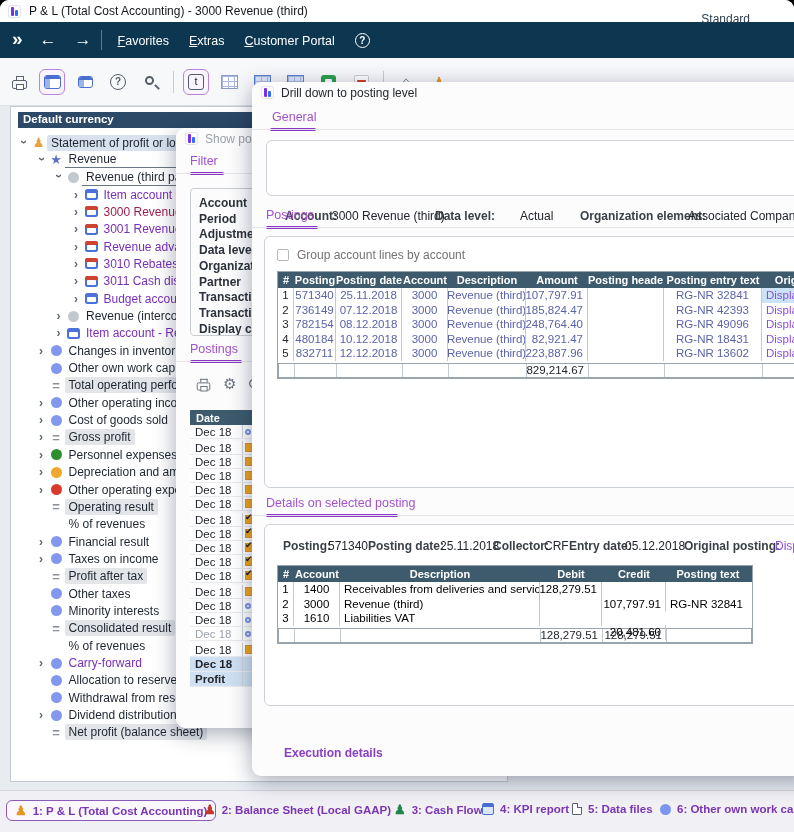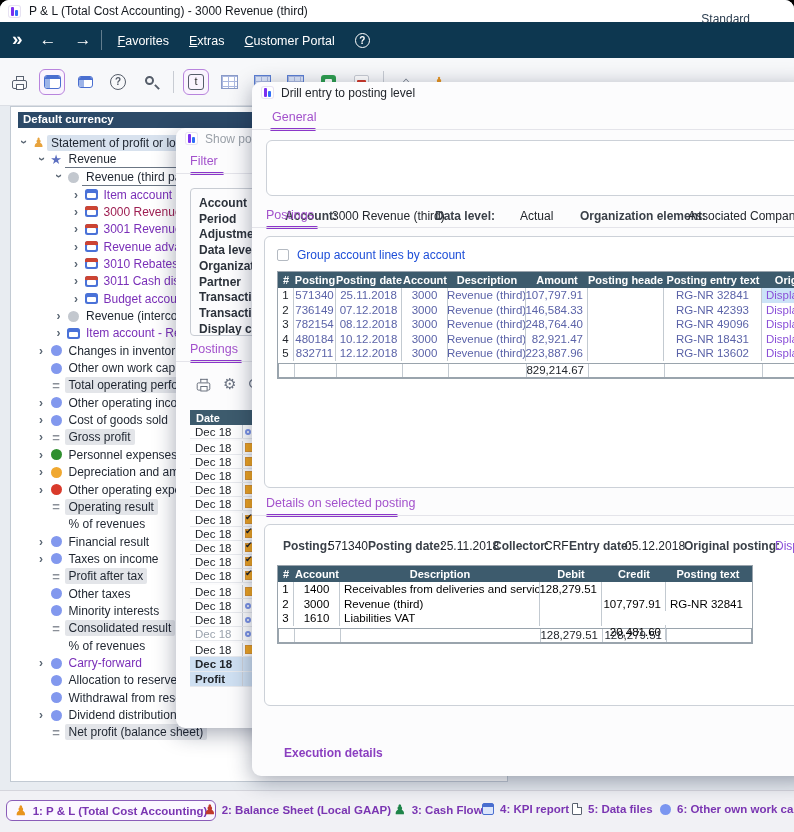--- a/index.html
+++ b/index.html
@@ -120,21 +120,21 @@
   .dd-tr span:last-child{border-right:none;}
   .dd-tr span.al-r{justify-content:flex-end;padding-right:4px;}
   .dd-tr span.al-l{justify-content:flex-start;padding-left:4px;}
   .dd-tr.indigo span{color:#5b63a8;}
   .dd-tr span.link{color:#8a4fd8;}
   .dd-tr span.selcell{background:#cce3f7;}
   .dd-tr.total{border:1px solid #9aa4ad;margin-top:2px;height:15px;font-weight:normal;}
   .dd-tr.total span{color:#22262c;}
   .checkrow{position:absolute;display:flex;align-items:center;gap:8px;}
   .checkbox{width:12px;height:12px;border:1px solid #b4bac2;border-radius:2px;background:#fff;}
-  .checkrow span{font-size:12px;color:#1d4ed8;}
+  .checkrow span{font-size:12px;color:#737373;}
   .exec-link{position:absolute;font-size:12px;font-weight:bold;color:#8b3fc0;}
   
   .footer{position:absolute;left:0;top:790px;width:794px;height:42px;background:#f1f1f5;border-top:1px solid #d5d5dc;}
   .ftab{position:absolute;top:9px;display:flex;align-items:center;gap:6px;font-size:11.5px;font-weight:bold;
         color:#7a35b2;white-space:nowrap;padding:3px 8px;}
   .ftab.active{border:1.5px solid #8a5cb8;border-radius:6px;background:#fbf7ff;}
   .fpawn{font-size:13px;line-height:1;}
   .fic-kpi{width:12px;height:12px;border:1px solid #4a6fd0;border-radius:2px;background:#dce6fb;position:relative;}
   .fic-kpi::before{content:"";position:absolute;left:0;top:0;right:0;height:3px;background:#4a6fd0;}
   .fic-doc{width:10px;height:12px;border:1.4px solid #5a6270;border-radius:1px;background:#fff;position:relative;}
@@ -590,21 +590,21 @@
             <span class="c1">Profit</span>
             <span class="c2"></span>
           </div>
         </div>
     </div>
   </div>
 
   <div class="dialog dd-dialog">
     <div class="dlg-titlebar">
       <span class="logo"></span>
-      <span class="dlg-title">Drill entry to posting level</span>
+      <span class="dlg-title">Drill down to posting level</span>
     </div>
 
     <span class="ptab" style="left:20px;top:28px;">General</span>
     <span class="ptab-accent" style="left:18px;top:46px;width:46px;"></span>
     <span class="ptab-line" style="top:47px;"></span>
     <div class="gbox" style="left:14px;top:58px;width:534px;height:56px;">
       <div id="dd-general"></div>
     <span class="fld" style="left: 18px; top: 68px;"><span class="lab">Account:</span></span>
         <span class="fld" style="left: 65px; top: 68px;"><span class="val">3000 Revenue (third)</span></span>
         <span class="fld" style="left: 168px; top: 68px;"><span class="lab">Data level:</span></span>
@@ -649,21 +649,21 @@
             <span style="width: 76px;"></span>
             <span style="width: 98px;">RG-NR 32841</span>
             <span class="al-l link selcell" style="width: 110px;">Display original posting</span>
           </div>
           <div class="dd-tr indigo">
             <span style="width: 16px; color: rgb(34, 38, 44);">2</span>
             <span style="width: 42px;">736149</span>
             <span style="width: 66px;">07.12.2018</span>
             <span style="width: 46px;">3000</span>
             <span style="width: 78px;">Revenue (third)</span>
-            <span class="al-r" style="width: 62px;">146,584.33</span>
+            <span class="al-r" style="width: 62px;">185,824.47</span>
             <span style="width: 76px;"></span>
             <span style="width: 98px;">RG-NR 42393</span>
             <span class="al-l link" style="width: 110px;">Display original posting</span>
           </div>
           <div class="dd-tr indigo">
             <span style="width: 16px; color: rgb(34, 38, 44);">3</span>
             <span style="width: 42px;">782154</span>
             <span style="width: 66px;">08.12.2018</span>
             <span style="width: 46px;">3000</span>
             <span style="width: 78px;">Revenue (third)</span>

